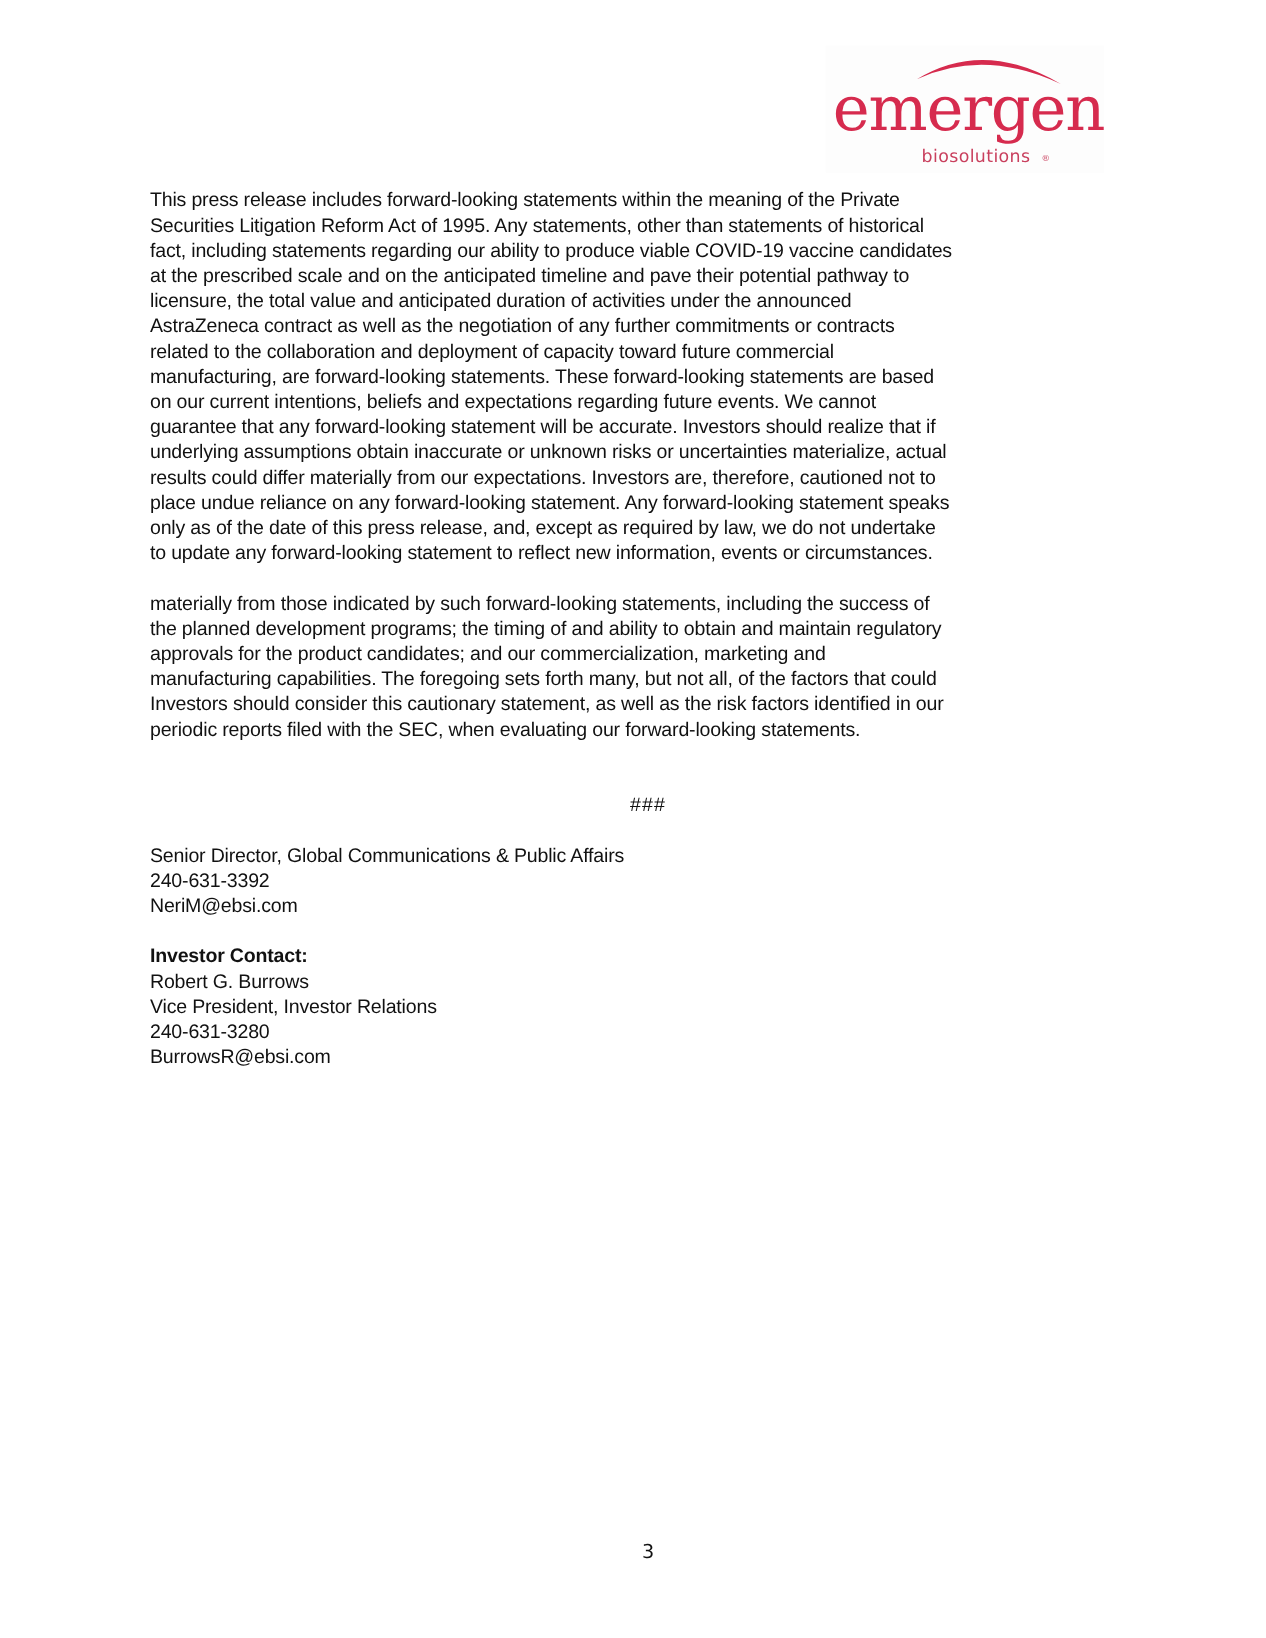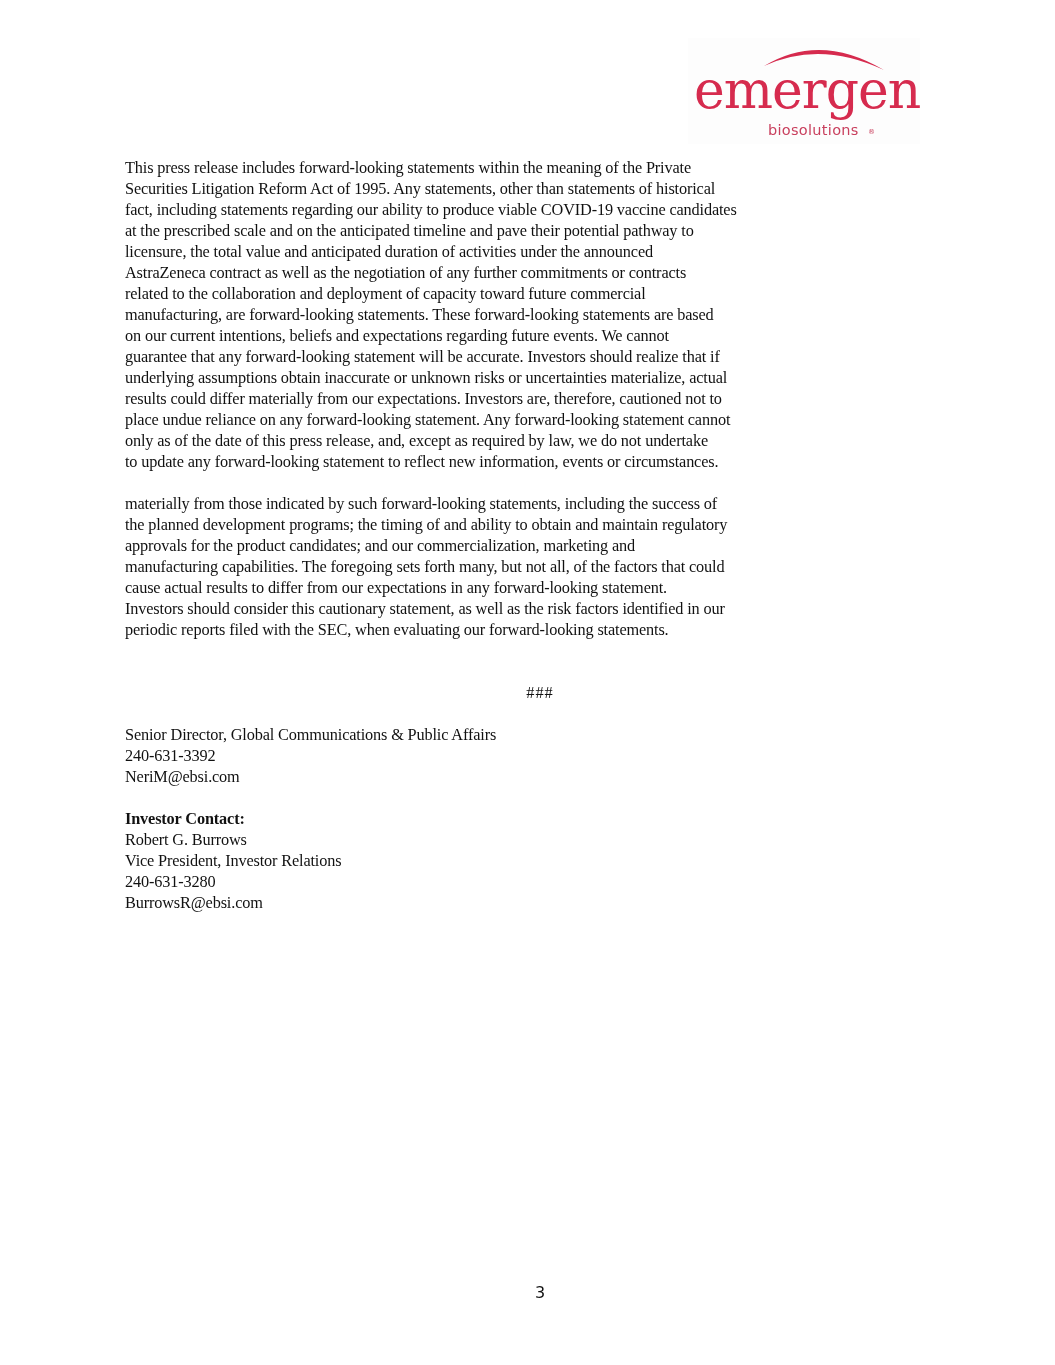--- a/index.html
+++ b/index.html
@@ -3,21 +3,21 @@
 <meta charset="utf-8">
 <style>
   html, body { margin: 0; padding: 0; background: #ffffff; }
   body { width: 1055px; height: 1365px; position: relative; overflow: hidden; }
   .page { position: absolute; left: 0; top: 0; width: 1055px; height: 1365px; background: #fff; }
   .logo { position: absolute; left: 688px; top: 38px; width: 232px; height: 106px; background: #fdfdfd; }
   .logo svg { display: block; }
   .logo-word { font-family: "DejaVu Serif", "Liberation Serif", serif; }
   .body-text {
     position: absolute; left: 125px; top: 157px; width: 850px;
-    font-family: Liberation Serif, serif;
+    font-family: Liberation Sans, sans-serif;
     font-size: 16.3px; line-height: 21px; color: #111; letter-spacing: -0.15px;
   }
   .para { margin: 0 0 21px 0; white-space: normal; }
   .para .ln { display: block; white-space: nowrap; }
   .sep { text-align: center; margin: 42px 0 21px 0; width: 830px; letter-spacing: 1px; }
   .contact { margin: 0 0 21px 0; }
   .contact .ln { display: block; white-space: nowrap; }
   .contact .head { font-weight: bold; }
   .page-num {
     position: absolute; left: 0; width: 1080px; top: 1283px; text-align: center;
@@ -45,30 +45,29 @@
         <span class="ln">fact, including statements regarding our ability to produce viable COVID-19 vaccine candidates</span>
         <span class="ln">at the prescribed scale and on the anticipated timeline and pave their potential pathway to</span>
         <span class="ln">licensure, the total value and anticipated duration of activities under the announced</span>
         <span class="ln">AstraZeneca contract as well as the negotiation of any further commitments or contracts</span>
         <span class="ln">related to the collaboration and deployment of capacity toward future commercial</span>
         <span class="ln">manufacturing, are forward-looking statements. These forward-looking statements are based</span>
         <span class="ln">on our current intentions, beliefs and expectations regarding future events. We cannot</span>
         <span class="ln">guarantee that any forward-looking statement will be accurate. Investors should realize that if</span>
         <span class="ln">underlying assumptions obtain inaccurate or unknown risks or uncertainties materialize, actual</span>
         <span class="ln">results could differ materially from our expectations. Investors are, therefore, cautioned not to</span>
-        <span class="ln">place undue reliance on any forward-looking statement. Any forward-looking statement cannot</span>
+        <span class="ln">place undue reliance on any forward-looking statement. Any forward-looking statement speaks</span>
         <span class="ln">only as of the date of this press release, and, except as required by law, we do not undertake</span>
         <span class="ln">to update any forward-looking statement to reflect new information, events or circumstances.</span>
       </p>
     <p class="para" id="para1">
         <span class="ln">materially from those indicated by such forward-looking statements, including the success of</span>
         <span class="ln">the planned development programs; the timing of and ability to obtain and maintain regulatory</span>
         <span class="ln">approvals for the product candidates; and our commercialization, marketing and</span>
         <span class="ln">manufacturing capabilities. The foregoing sets forth many, but not all, of the factors that could</span>
-        <span class="ln">cause actual results to differ from our expectations in any forward-looking statement.</span>
         <span class="ln">Investors should consider this cautionary statement, as well as the risk factors identified in our</span>
         <span class="ln">periodic reports filed with the SEC, when evaluating our forward-looking statements.</span>
       </p>
 
     <div class="sep">###</div>
 
     <div class="contact">
       <span class="ln">Senior Director, Global Communications &amp; Public Affairs</span>
       <span class="ln">240-631-3392</span>
       <span class="ln">NeriM@ebsi.com</span>

